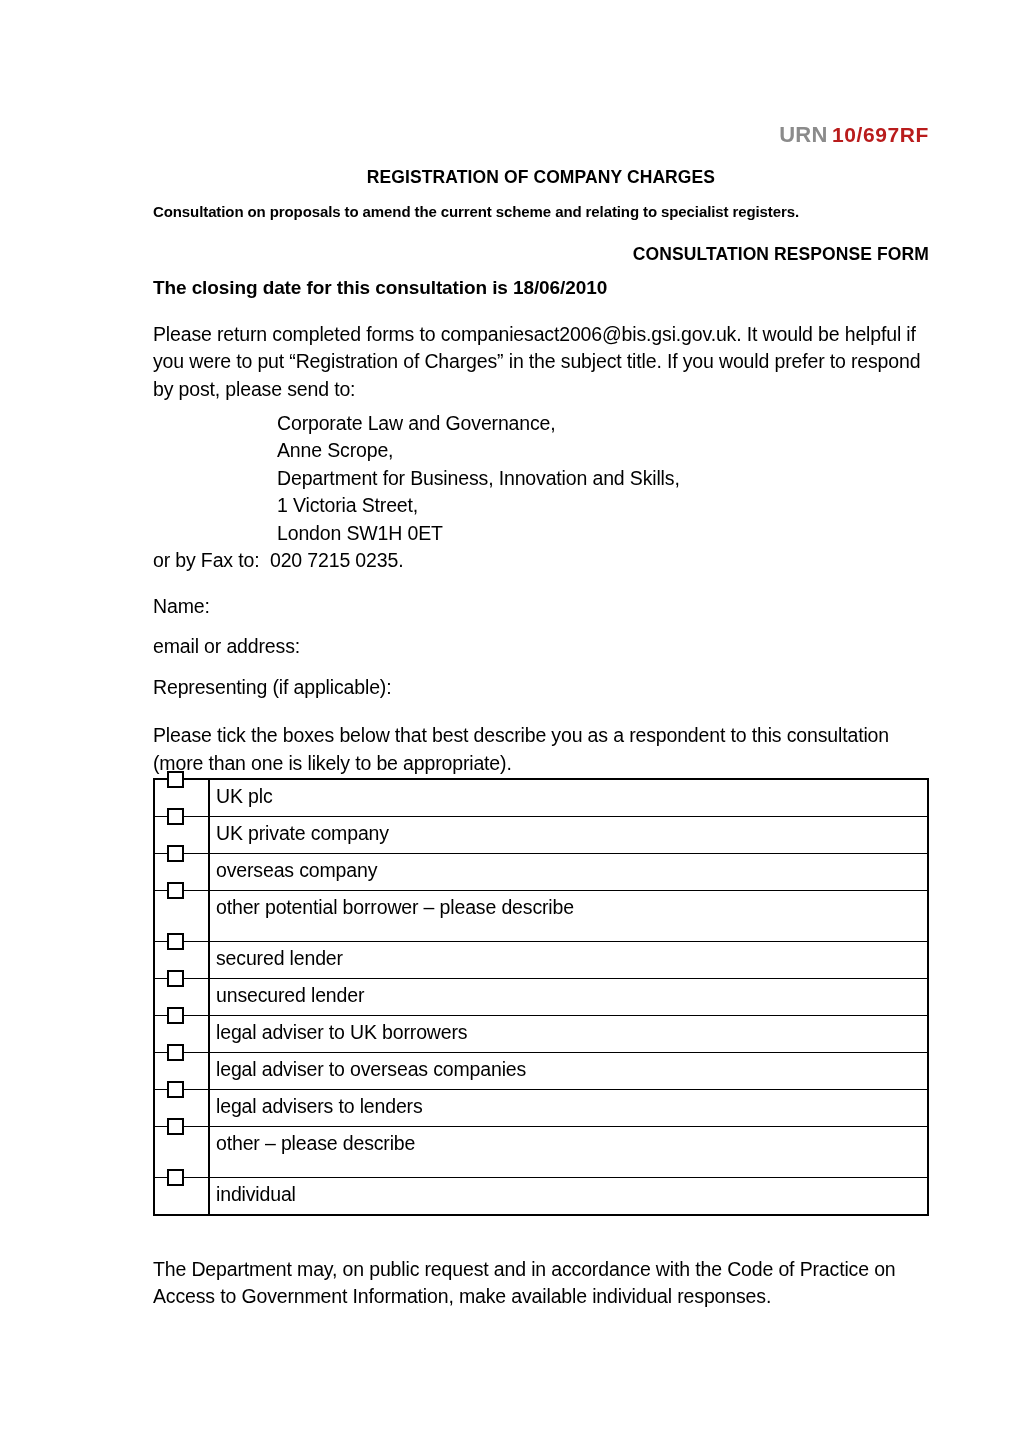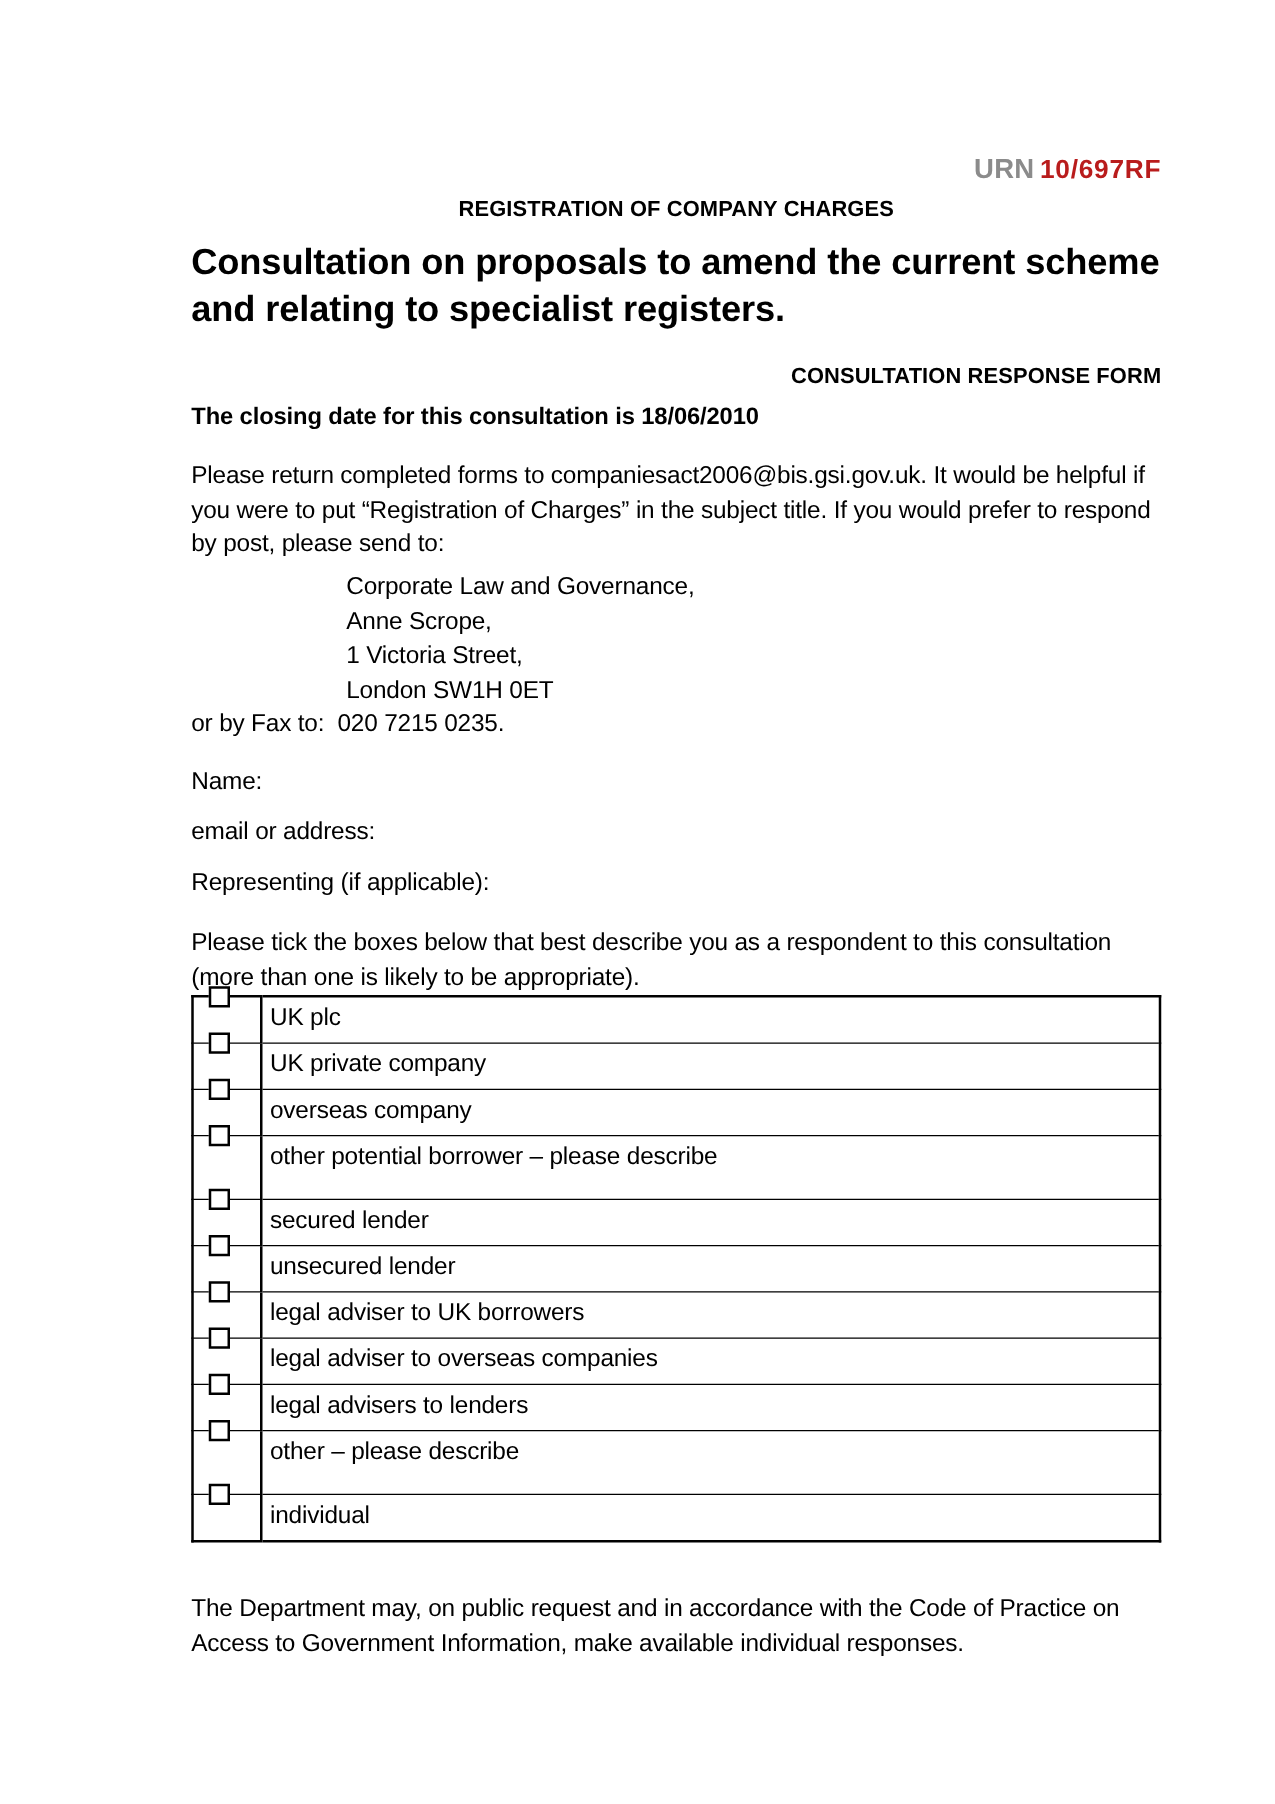--- a/index.html
+++ b/index.html
@@ -44,29 +44,29 @@
   }
   .urn-value {
     font-size: 21px;
     font-weight: bold;
     color: #b91c1c;
     letter-spacing: 0.6px;
   }
 
   
   .doc-subject {
-    margin-top: 10px;
+    margin-top: 21px;
     text-align: center;
     font-size: 17.5px;
     font-weight: bold;
     letter-spacing: 0.1px;
   }
   .doc-title {
     margin-top: 14px;
-    font-size: 29px;
+    font-size: 15px;
     font-weight: bold;
     line-height: 1.31;
     letter-spacing: -0.1px;
   }
   .form-heading {
     margin-top: 22px;
     text-align: right;
     font-size: 17.5px;
     font-weight: bold;
     letter-spacing: 0.1px;
@@ -188,20 +188,21 @@
 
     <div class="form-heading">CONSULTATION RESPONSE FORM</div>
 
     <div class="closing-date">The closing date for this consultation is 18/06/2010</div>
 
     <div class="body-para">Please return completed forms to companiesact2006@bis.gsi.gov.uk.  It would be helpful if you were to put “Registration of Charges” in the subject title.  If you would prefer to respond by post, please send to:</div>
 
     <div class="address-block">
       <div class="address-line">Corporate Law and Governance,</div>
       <div class="address-line">Anne Scrope,</div>
+      <div class="address-line">Department for Business, Innovation and Skills,</div>
       <div class="address-line">1 Victoria Street,</div>
       <div class="address-line">London SW1H 0ET</div>
       <div class="fax-line"><span class="fax-label">or by Fax to:  </span><span class="fax-value">020 7215 0235.</span></div>
     </div>
 
     <div class="field-list">
       <div class="field-line">Name:</div>
       <div class="field-line">email or address:</div>
       <div class="field-line">Representing (if applicable):</div>
     </div>

